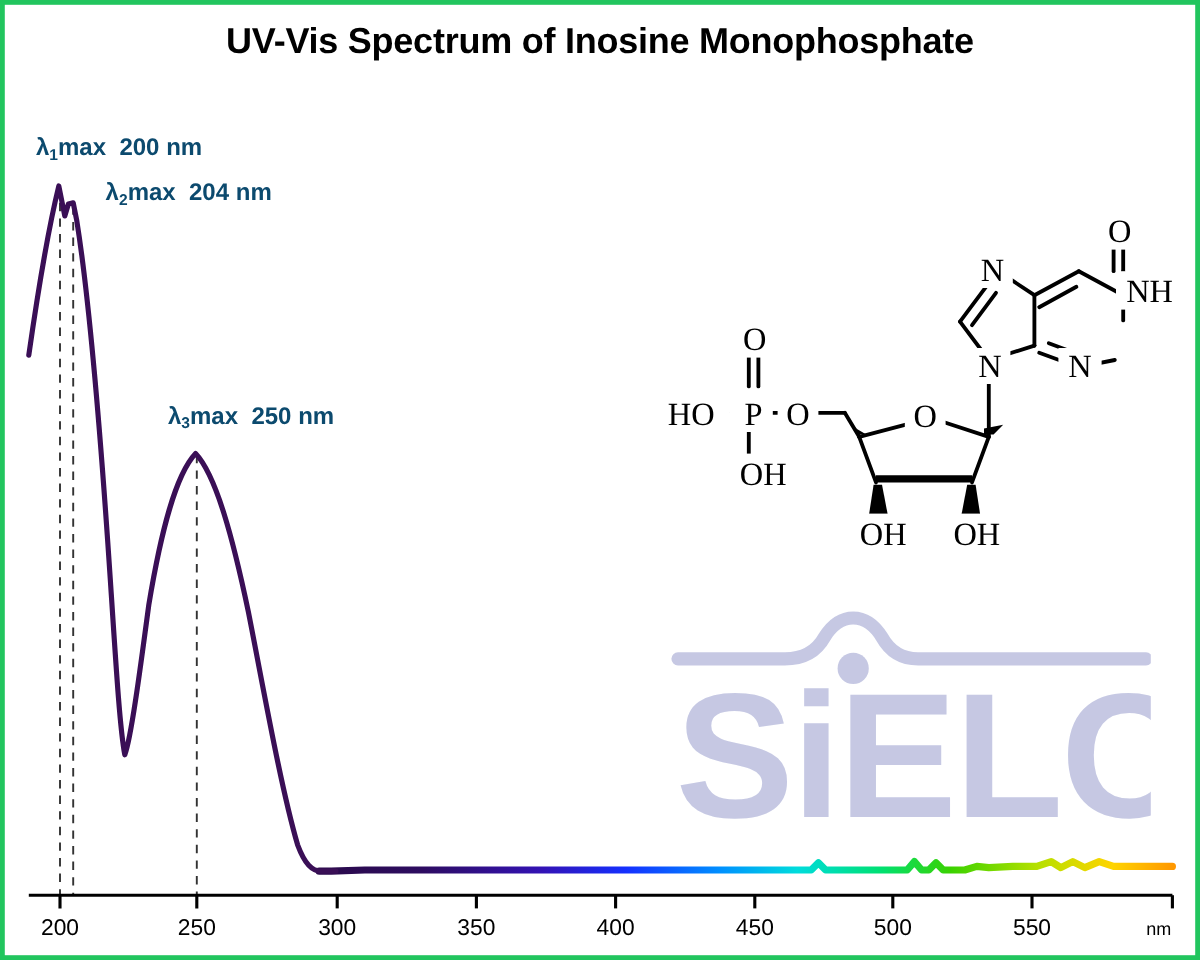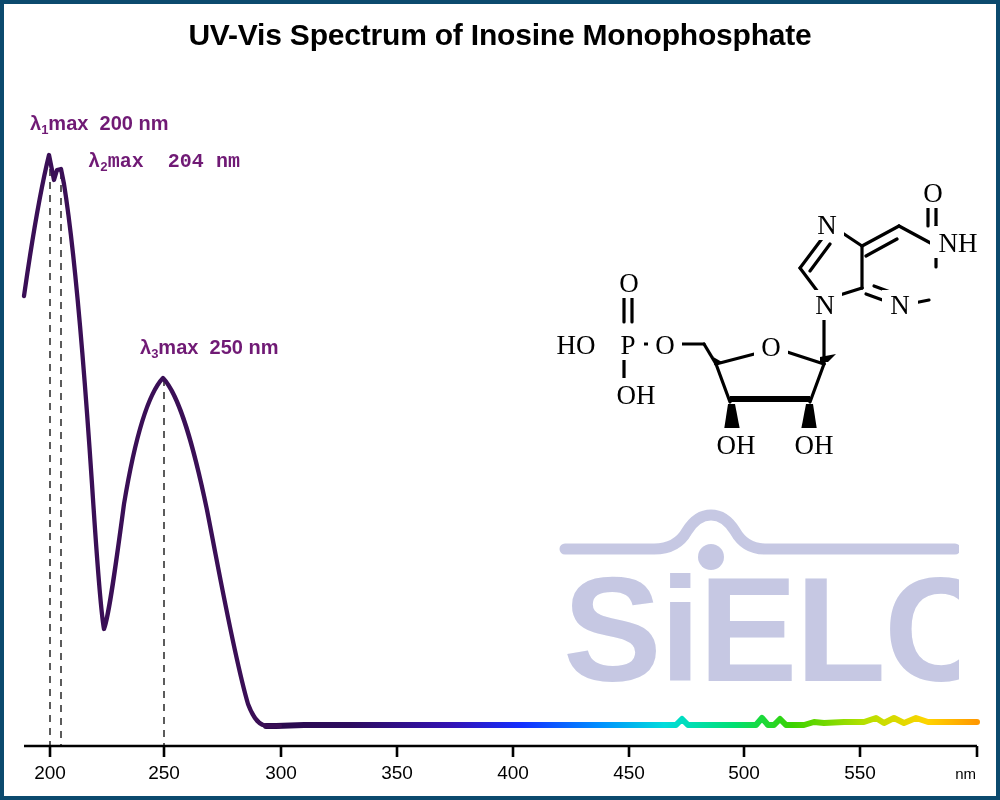--- a/index.html
+++ b/index.html
@@ -12,51 +12,51 @@
     height: 800px;
     overflow: hidden;
     font-family: "Liberation Sans", sans-serif;
   }
   #page {
     position: relative;
     width: 1000px;
     height: 800px;
     background: #ffffff;
     box-sizing: border-box;
-    border: 4px solid #0c4a6e;
+    border: 4px solid #22c55e;
   }
   #chart-title {
     position: absolute;
     top: 14px;
     left: 0;
     width: 100%;
     text-align: center;
     font-family: "Liberation Sans", sans-serif;
     font-weight: bold;
     font-size: 30px;
     letter-spacing: -0.2px;
     color: #000000;
     white-space: nowrap;
   }
   .peak-label {
     position: absolute;
     font-family: "Liberation Sans", sans-serif;
     font-size: 20px;
     font-weight: bold;
-    color: #701a75;
+    color: #0c4a6e;
     white-space: nowrap;
   }
   .peak-label sub {
     font-size: 13px;
     vertical-align: baseline;
     position: relative;
     top: 4px;
   }
   #label-l1 { left: 26px;  top: 108px; }
-  #label-l2 { left: 84px;  top: 146px; font-family: Liberation Mono, monospace; }
+  #label-l2 { left: 84px;  top: 146px; }
   #label-l3 { left: 136px; top: 332px; }
 
   #plot-svg {
     position: absolute;
     left: 0;
     top: 0;
   }
   #structure-svg {
     position: absolute;
     left: 540px;

